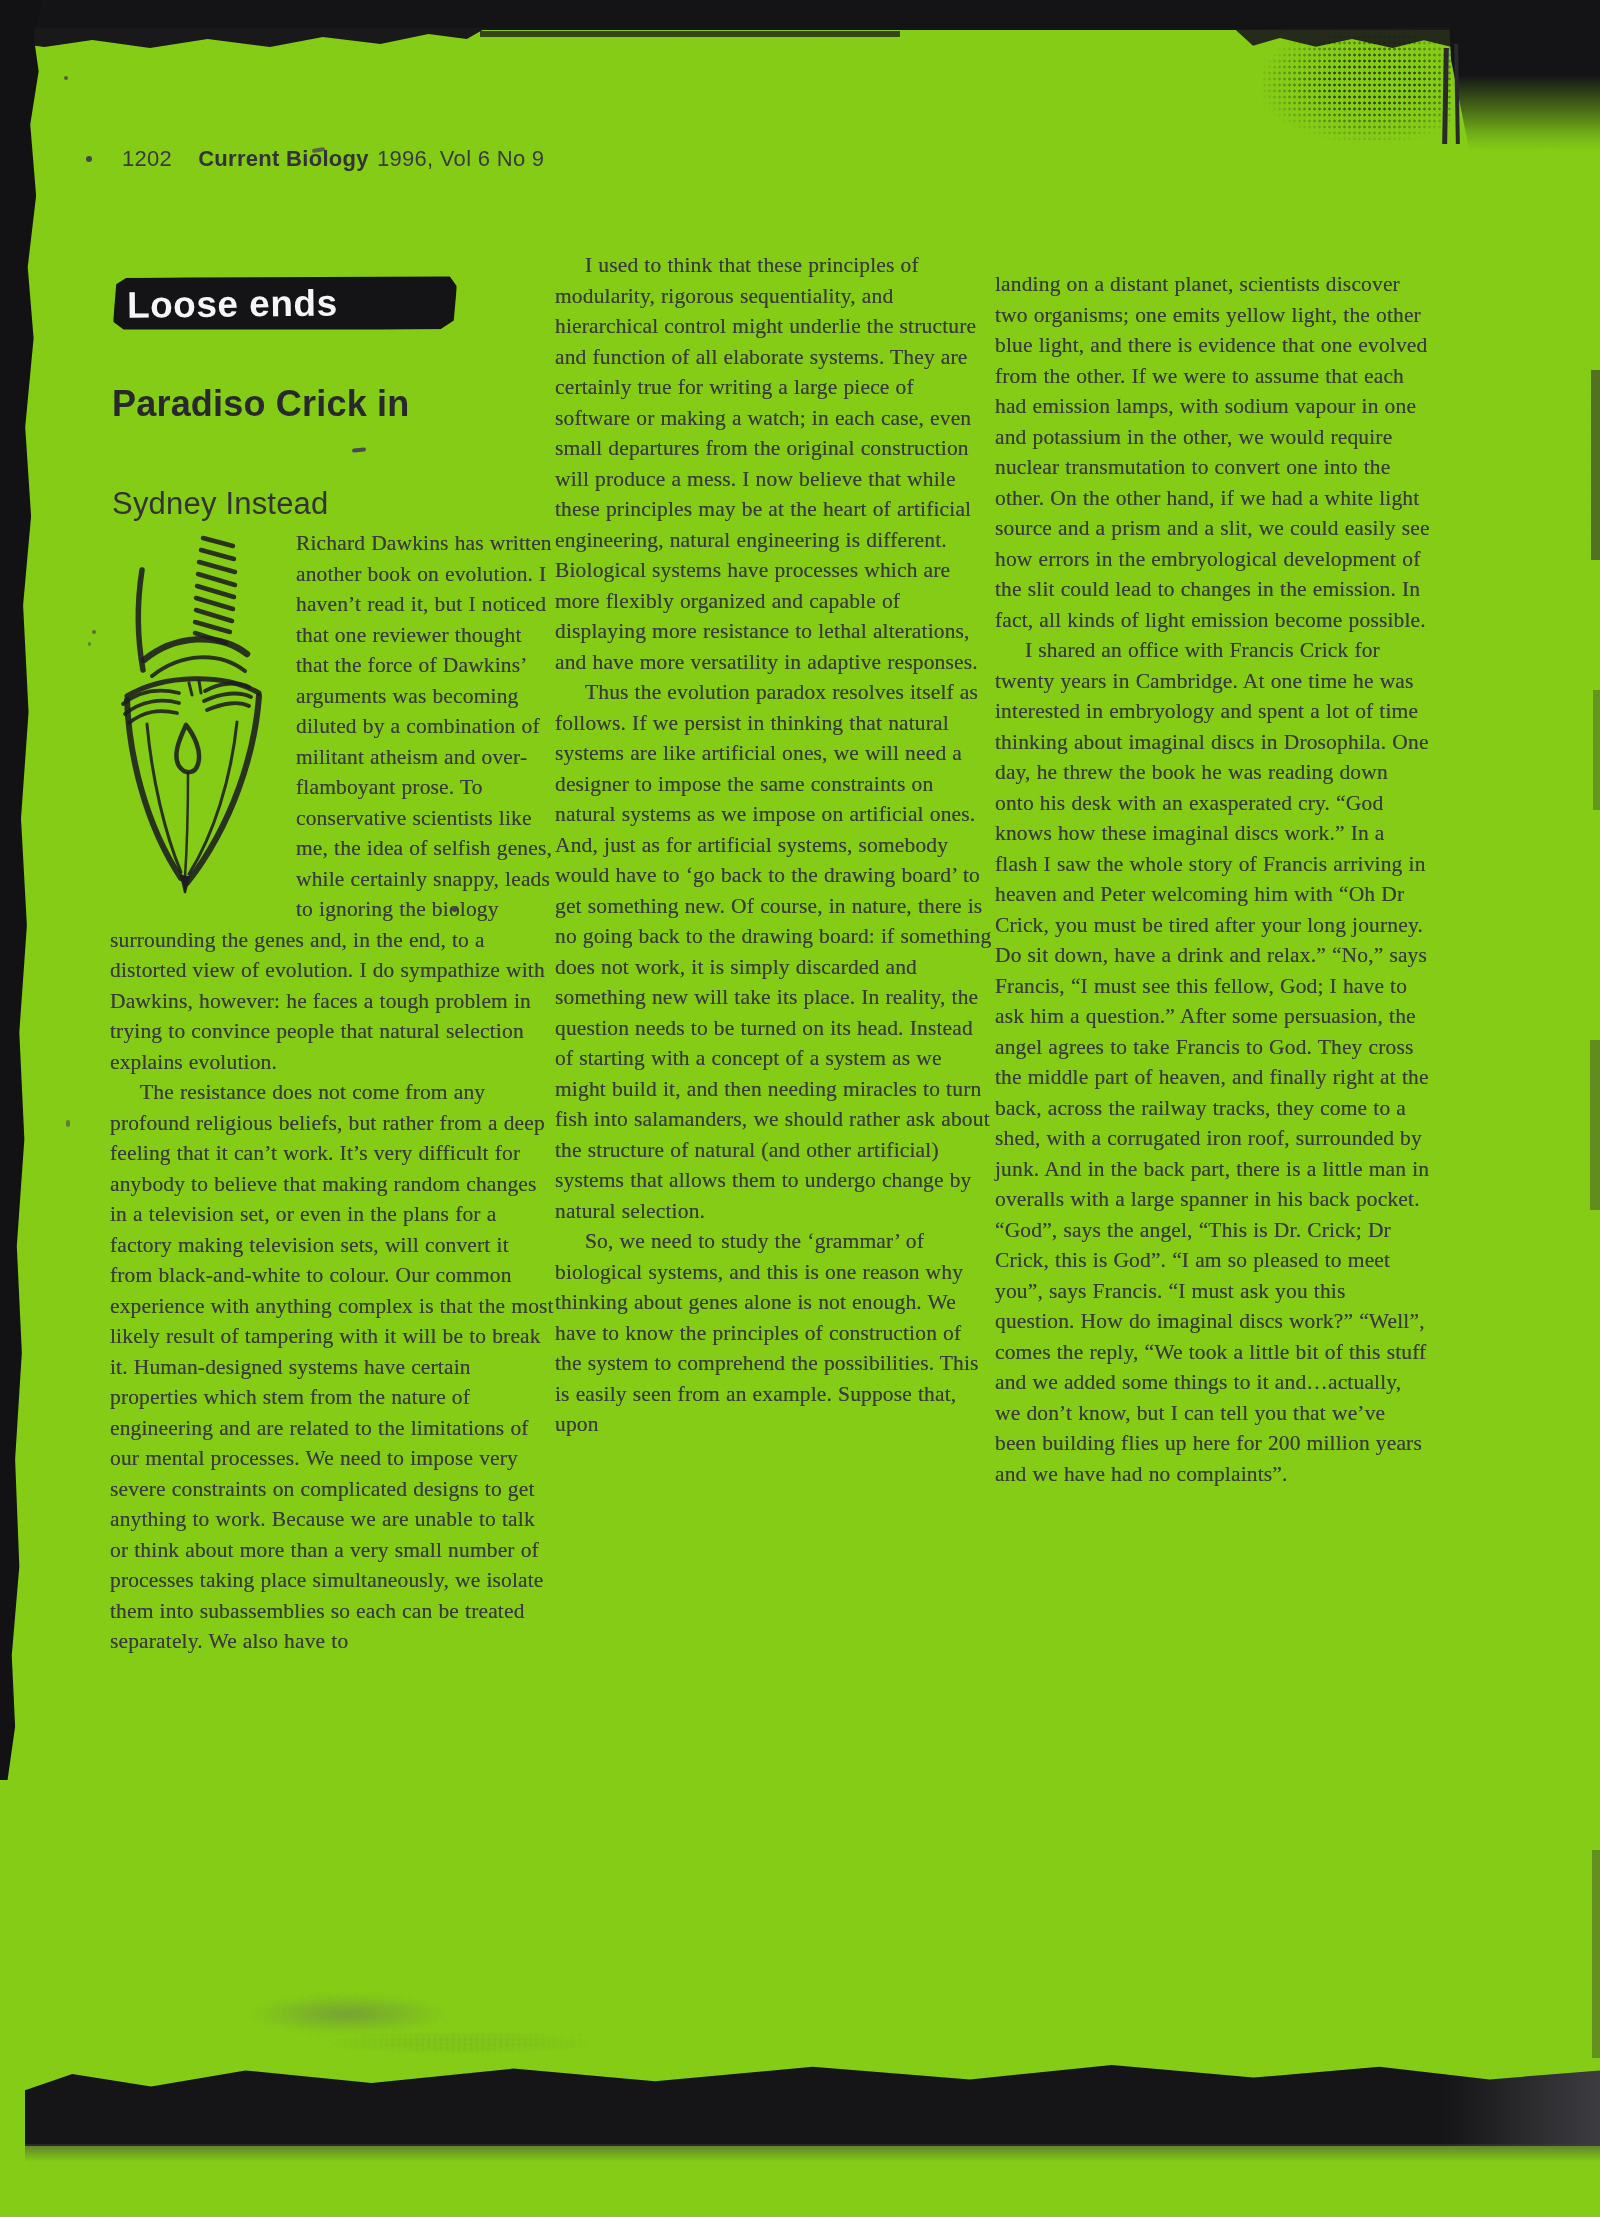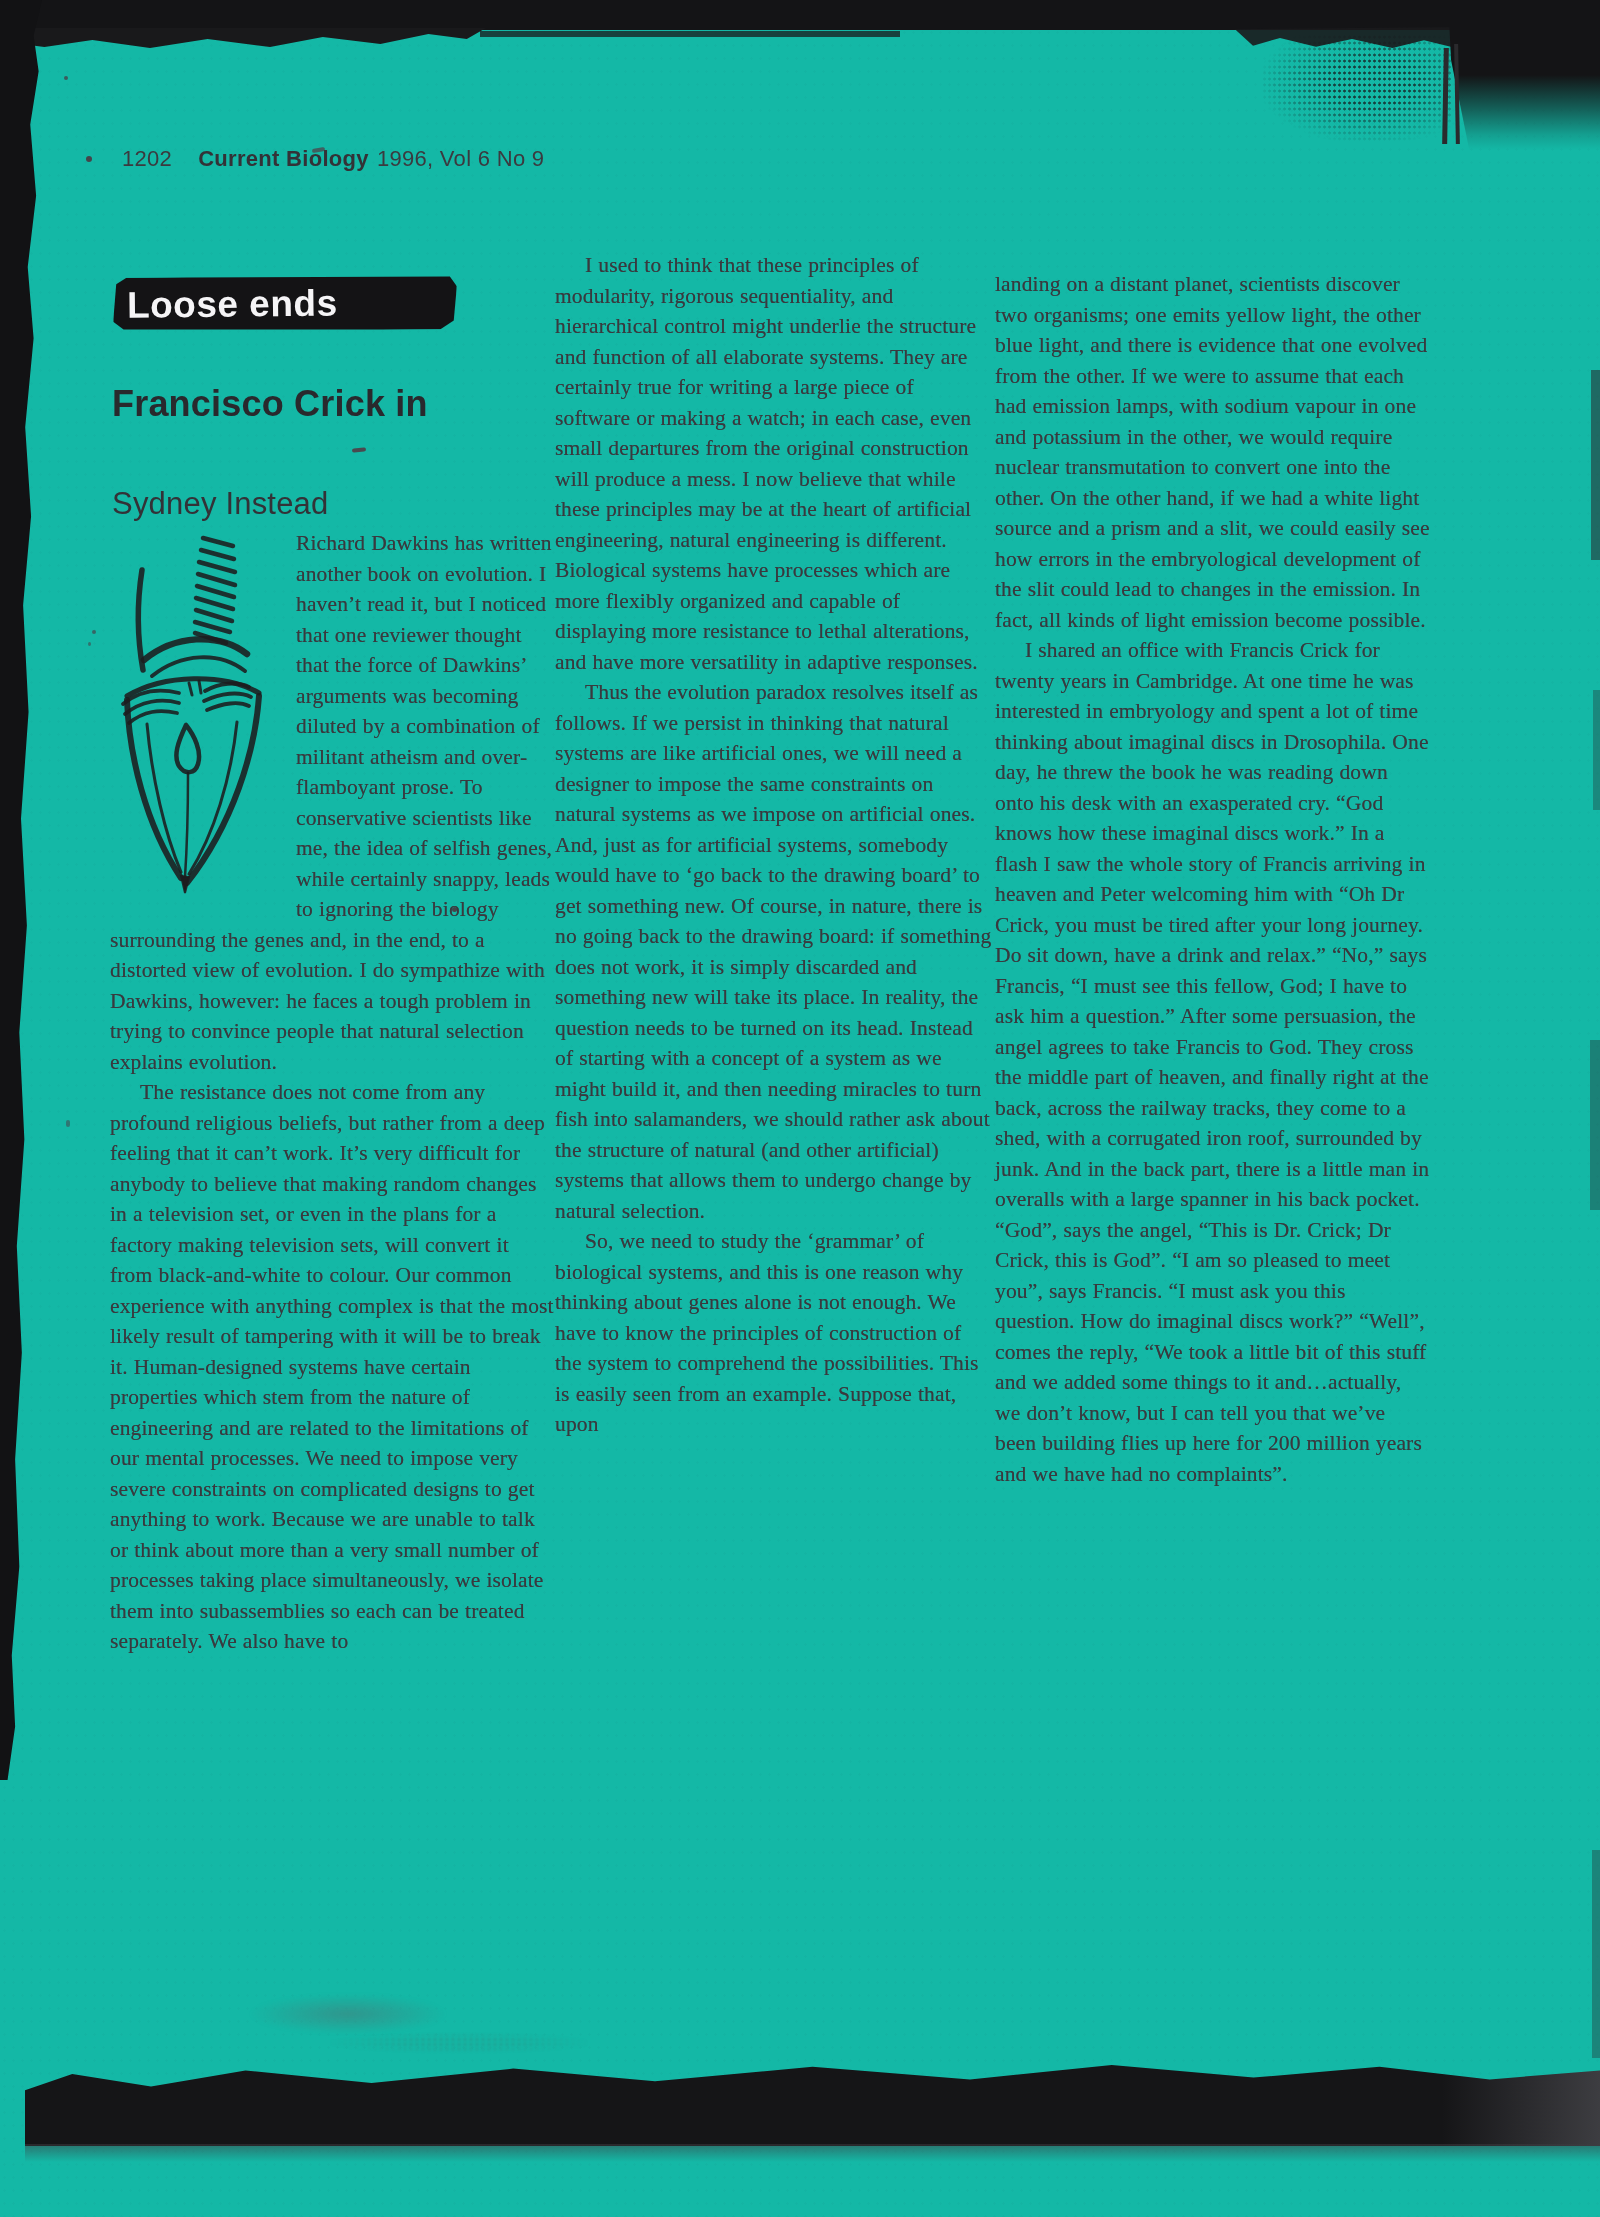--- a/index.html
+++ b/index.html
@@ -1,18 +1,18 @@
 <!DOCTYPE html>
 <html><head>
 <meta charset="utf-8">
 <style>
   html,body{margin:0;padding:0;background:#777;}
   .page{
     position:relative;width:1600px;height:2217px;margin:0 auto;
-    background:#14b8a6;overflow:hidden;
+    background:#84cc16;overflow:hidden;
     font-family:"Liberation Serif",serif;color:#3a393e;
   }
   .page::before{
     content:"";position:absolute;inset:0;pointer-events:none;
     background-image:radial-gradient(rgba(40,40,45,.05) 1px, transparent 1.2px);
     background-size:9px 13px;opacity:.5;
   }
   
   .art{position:absolute;}
   .top-band{left:0;top:0;width:1600px;height:30px;background:#141416;}
@@ -122,21 +122,21 @@
 
   <div class="runhead">
     <span class="pgnum">1202</span><span class="jname">Current Biology</span><span class="jinfo">1996, Vol 6 No 9</span>
   </div>
 
   <div class="banner">
     <span>Loose ends</span>
   </div>
 
   <div class="title">
-    <div>Francisco Crick in</div>
+    <div>Paradiso Crick in</div>
   </div>
   <div class="author">Sydney Instead</div>
 
   <div class="col col1">
     <p class="noindent">
       <span class="nib-fig">
         <svg viewBox="0 0 150 366" xmlns="http://www.w3.org/2000/svg">
           <g fill="none" stroke="#1d1c1f" stroke-opacity=".88" stroke-linecap="round">
 
             <path d="M23 38 C18 70 18 105 24 138" stroke-width="5.5"></path>

